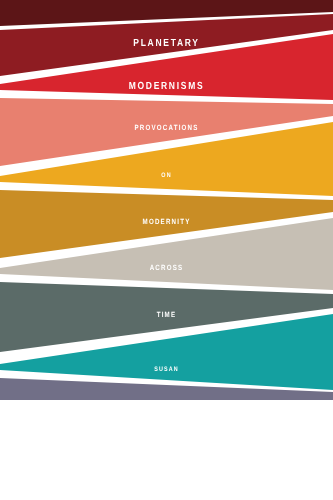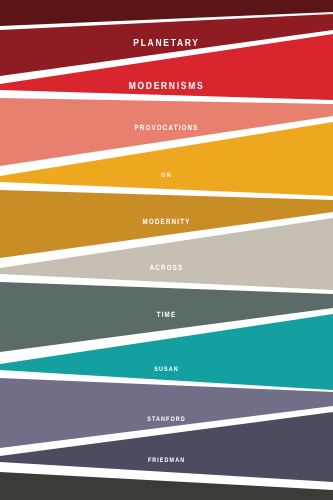--- a/index.html
+++ b/index.html
@@ -7,21 +7,21 @@
     margin: 0;
     padding: 0;
     background: #ffffff;
   }
   body {
     font-family: "Liberation Sans", sans-serif;
   }
   #cover {
     position: relative;
     width: 333px;
-    height: 500px;
+    height: 400px;
     overflow: hidden;
     background: #ffffff;
   }
   #cover-svg {
     position: absolute;
     inset: 0;
     width: 333px;
     height: 500px;
     display: block;
   }

